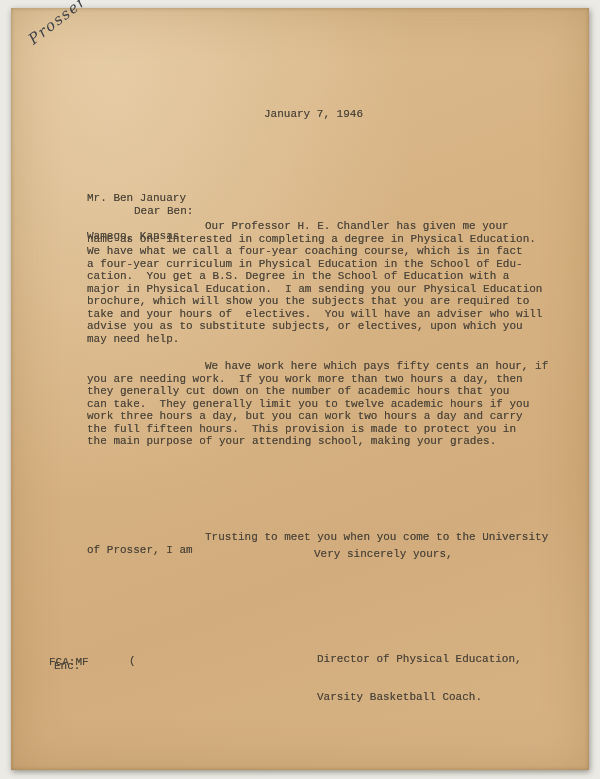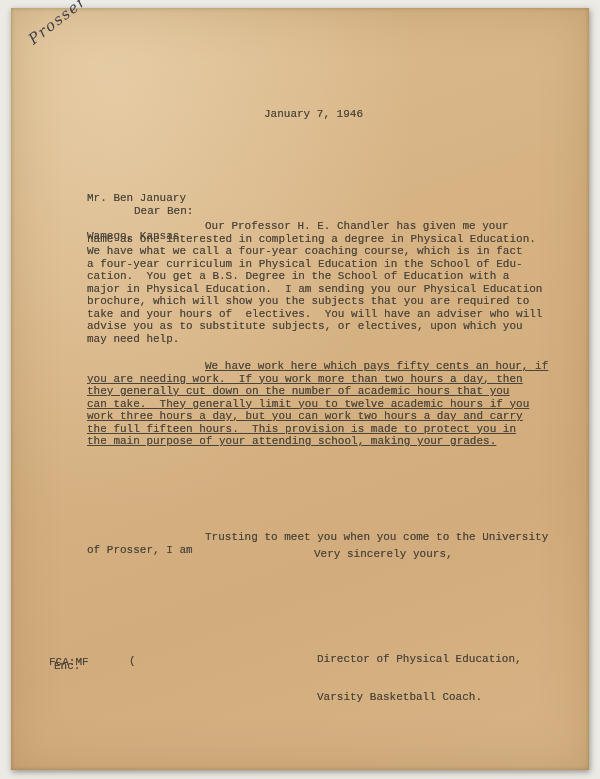--- a/index.html
+++ b/index.html
@@ -48,21 +48,21 @@
     font-size: 15px;
     letter-spacing: 1.5px;
     color: #3c3f48;
     transform: rotate(-38deg);
     transform-origin: left top;
   }
   .date-line      { left: 253px; top: 100px; }
   .address        { left: 76px;  top: 159px; }
   .salutation     { left: 76px;  top: 197px; margin-left: 47px; }
   .para-1         { top: 212px; }
-  .para-2         { top: 352px; text-decoration: underline; }
+  .para-2         { top: 352px; }
   .para-3         { top: 467px; }
   .para-4         { top: 523px; }
   .valediction    { left: 303px; top: 540px; }
   .signature      { left: 306px; top: 620px; }
   .reference      { left: 38px;  top: 648px; }
   .ref-mark       { left: 118px; top: 647px; }
   .enclosure      { left: 43px;  top: 652px; }
 </style>
 </head>
 <body>

